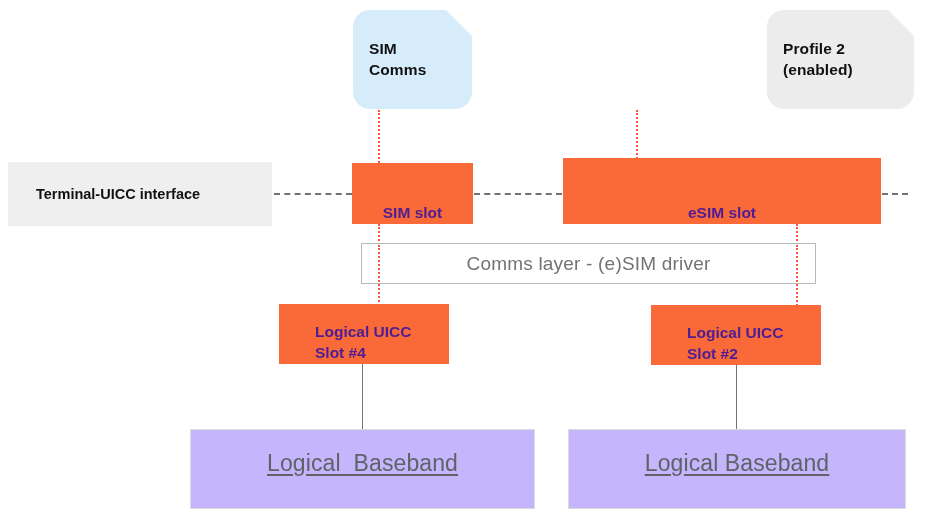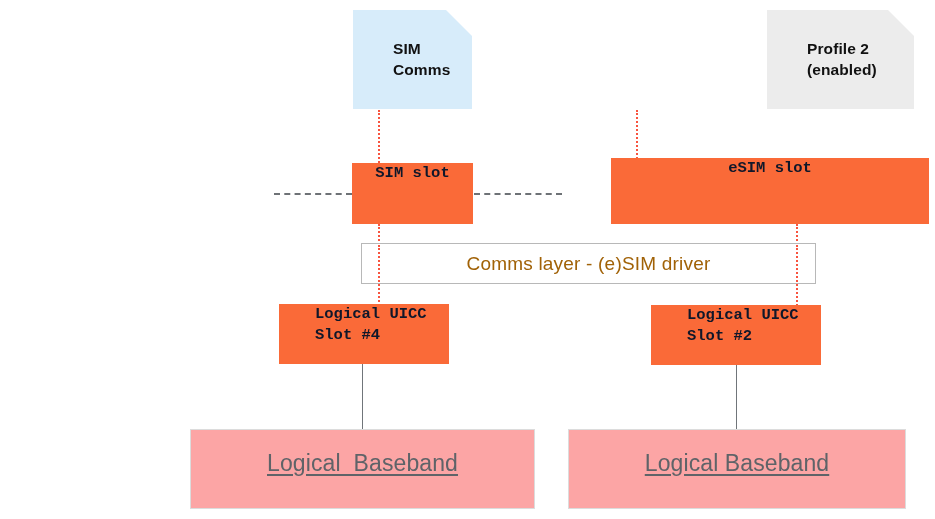--- a/index.html
+++ b/index.html
@@ -20,73 +20,73 @@
   }
   .node {
     position: absolute;
     box-sizing: border-box;
   }
 
   
   .card {
     display: flex;
     align-items: center;
-    padding-left: 40px;
+    padding-left: 16px;
     font-weight: bold;
     font-size: 15.5px;
     line-height: 1.35;
     color: #111111;
     letter-spacing: 0.1px;
     -webkit-clip-path: polygon(0 0, calc(100% - 26px) 0, 100% 26px, 100% 100%, 0 100%);
     clip-path: polygon(0 0, calc(100% - 26px) 0, 100% 26px, 100% 100%, 0 100%);
+    border-radius: 17px;
   }
   .card-blue { background: #d7ecfa; }
   .card-gray { background: #ececec; }
 
   
   .iface {
     display: flex;
     align-items: center;
     padding-left: 28px;
     background: #efefef;
     font-weight: bold;
     font-size: 14.5px;
     color: #111111;
   }
 
   
   .slot {
     background: #fa6a38;
     display: flex;
-    align-items: flex-start;
+    align-items: flex-end;
     font-weight: bold;
-    color: #0f172a;
+    color: #4c1d95;
     font-size: 15.5px;
     line-height: 1.35;
-    font-family: Liberation Mono, monospace;
   }
   .slot-center { justify-content: center; }
   .slot-left { padding-left: 36px; }
 
   
   .comms {
     border: 1.6px solid #b8b8b8;
     background: #ffffff;
     display: flex;
     align-items: center;
     justify-content: center;
     font-size: 19px;
-    color: #a16207;
+    color: #737373;
     letter-spacing: 0.2px;
   }
 
   
   .baseband {
     border: 1.3px solid #dcdcdc;
-    background: #fca5a5;
+    background: #c4b5fd;
     display: flex;
     align-items: flex-start;
     justify-content: center;
     padding-top: 20px;
     font-size: 23px;
     color: #5f6368;
     letter-spacing: 0.1px;
     white-space: pre;
   }
   .baseband span {
@@ -118,30 +118,33 @@
   </div>
 
 
   <div class="node card card-gray" style="left:733px; top:10px; width:147px; height:99px;margin-left:34px;">
     <div><span>Profile 2</span><br><span>(enabled)</span></div>
   </div>
 
   <div class="conn dotted-v" style="left:378px; top:110px; height:53px;"></div>
   <div class="conn dotted-v" style="left:636px; top:110px; height:53px;"></div>
 
+  <div class="node iface" style="left:8px; top:162px; width:264px; height:64px;">
+    <span>Terminal-UICC interface</span>
+  </div>
 
   <div class="conn dashed-h" style="left:274px; top:193px; width:78px;"></div>
   <div class="conn dashed-h" style="left:474px; top:193px; width:88px;"></div>
   <div class="conn dashed-h" style="left:882px; top:193px; width:26px;"></div>
 
   <div class="node slot slot-center" style="left:352px; top:163px; width:121px; height:61px;">
     <span>SIM slot</span>
   </div>
 
-  <div class="node slot slot-center" style="left:563px; top:158px; width:318px; height:66px;margin-left:48px;">
+  <div class="node slot slot-center" style="left:563px; top:158px; width:318px; height:66px;">
     <span>eSIM slot</span>
   </div>
 
   <div class="conn dotted-v" style="left:378px; top:224px; height:21px;"></div>
   <div class="conn dotted-v" style="left:796px; top:224px; height:21px;"></div>
 
   <div class="node comms" style="left:361px; top:243px; width:455px; height:41px;">
     <span>Comms layer - (e)SIM driver</span>
   </div>
 

